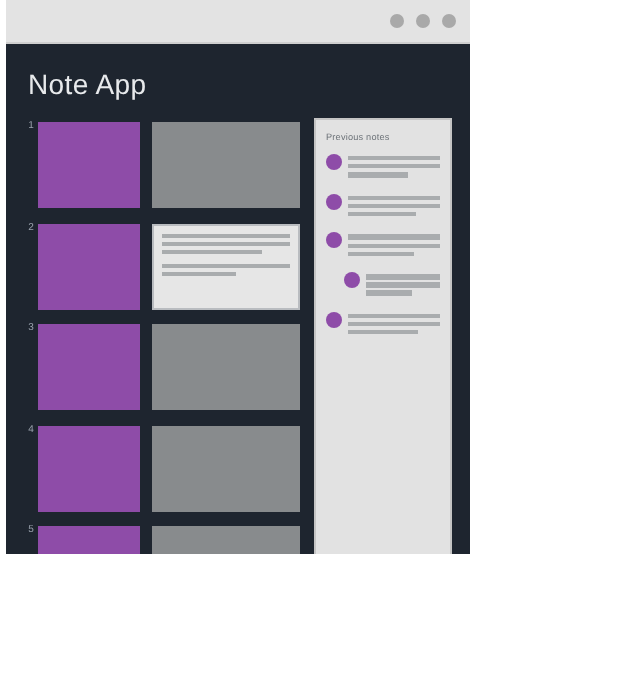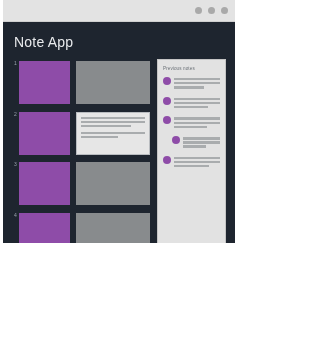--- a/index.html
+++ b/index.html
@@ -12,21 +12,21 @@
     height: 341px;
     overflow: hidden;
     font-family: "Liberation Sans", sans-serif;
   }
 
   #app-window {
     position: absolute;
     left: 3px;
     top: 0px;
     width: 232px;
-    height: 243px;
+    height: 277px;
     background: #1e252f;
     box-sizing: border-box;
     overflow: hidden;
   }
 
   
   #title-bar {
     position: absolute;
     left: 0;
     top: 0;

